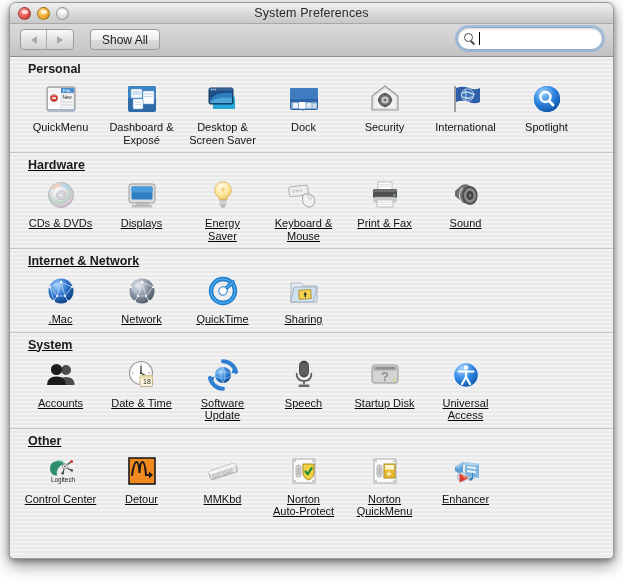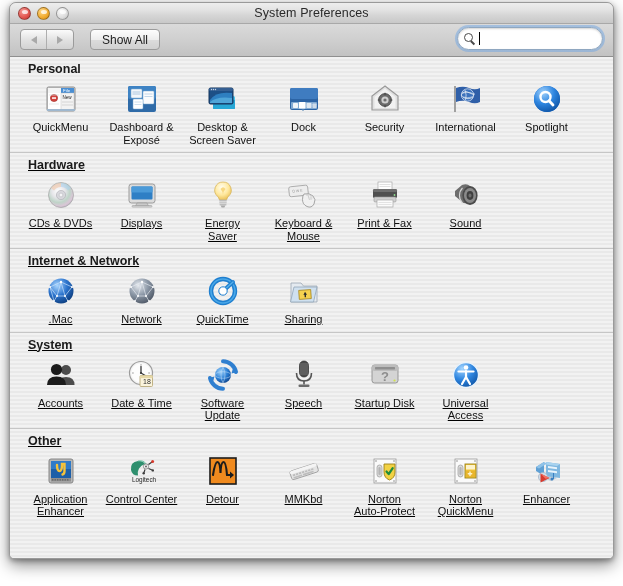--- a/index.html
+++ b/index.html
@@ -667,42 +667,20 @@
 Access</div>
         </div>
 
       </div>
     </div>
 
     <div class="section">
       <div class="section-head">Other</div>
       <div class="grid">
 
-        <div class="cell">
-          <div class="icon-box">
-            <svg width="34" height="34" viewBox="0 0 34 34">
-              <rect x="5" y="5" width="24" height="24" rx="2" fill="#b8b8b8" stroke="#868686"></rect>
-              <rect x="7" y="7" width="20" height="17" fill="#1d5fa8"></rect>
-              <rect x="7" y="7" width="20" height="8" fill="#2f7bc9"></rect>
-              <path d="M13 11 q0 6 2.5 6 q2.5 0 2.5 -6 v-1 h2.5 v7 q0 3 -2 3.5" fill="none" stroke="#f5c23a" stroke-width="2.4" stroke-linecap="round"></path>
-              <rect x="7" y="24" width="20" height="3.5" fill="#8f8f8f"></rect>
-              <g fill="#6a6a6a">
-                <rect x="8" y="25" width="1.4" height="1.6"></rect>
-                  <rect x="10.5" y="25" width="1.4" height="1.6"></rect>
-                <rect x="13" y="25" width="1.4" height="1.6"></rect>
-                  <rect x="15.5" y="25" width="1.4" height="1.6"></rect>
-                <rect x="18" y="25" width="1.4" height="1.6"></rect>
-                  <rect x="20.5" y="25" width="1.4" height="1.6"></rect>
-                <rect x="23" y="25" width="1.4" height="1.6"></rect>
-              </g>
-            </svg>
-          </div>
-          <div class="cell-label">Application
-Enhancer</div>
-        </div>
 
         <div class="cell">
           <div class="icon-box">
             <svg width="34" height="34" viewBox="0 0 34 34">
               <path d="M6 16 q-1 -8 7 -9 q5 -0.5 7 3 q-4 1 -6 4.5 q-2 3.5 -1 7 q-6 0 -7 -5.5 z" fill="#2e8f6e"></path>
               <path d="M13 7 q6 -1 8 3" fill="none" stroke="#6fc4a6" stroke-width="1"></path>
               <circle cx="21" cy="12.5" r="2.6" fill="#f2f2f2" stroke="#7a7a7a" stroke-width="0.8"></circle>
               <circle cx="21" cy="12.5" r="0.9" fill="#555"></circle>
               <line x1="23.5" y1="10.5" x2="27" y2="8" stroke="#3a3a3a" stroke-width="1.2"></line>
               <circle cx="27.6" cy="7.4" r="1.5" fill="#d83b2e"></circle>

